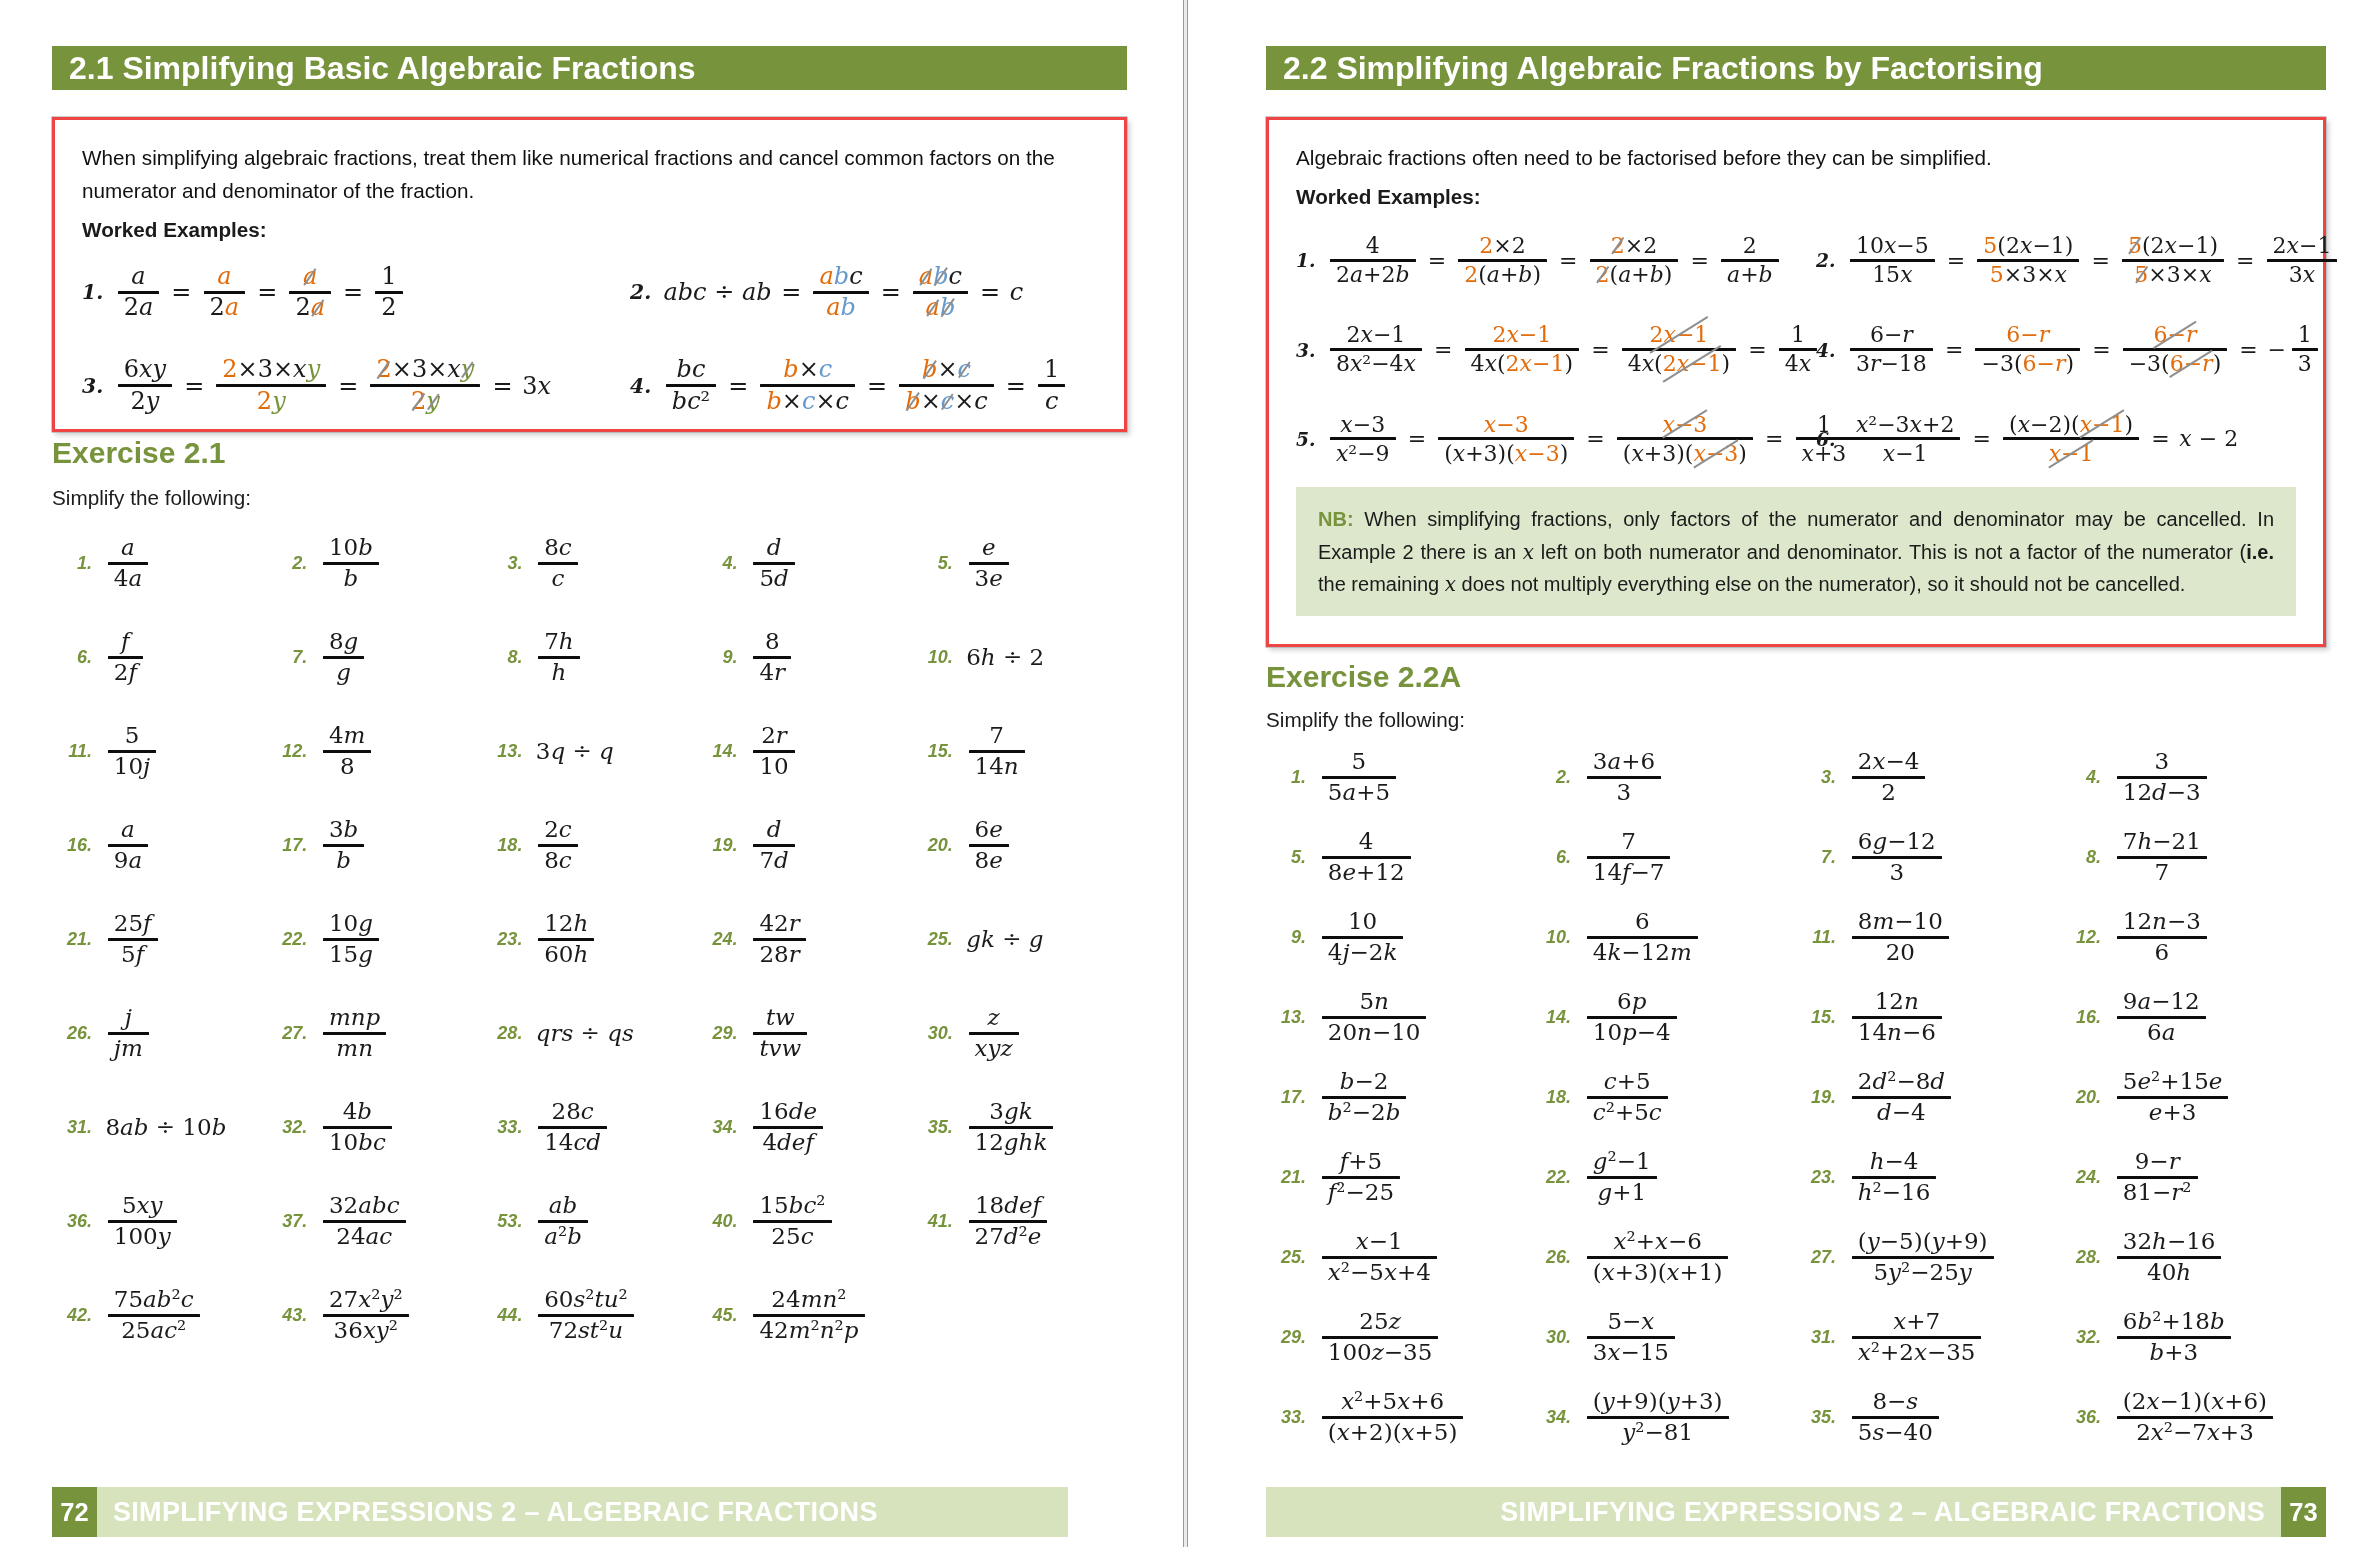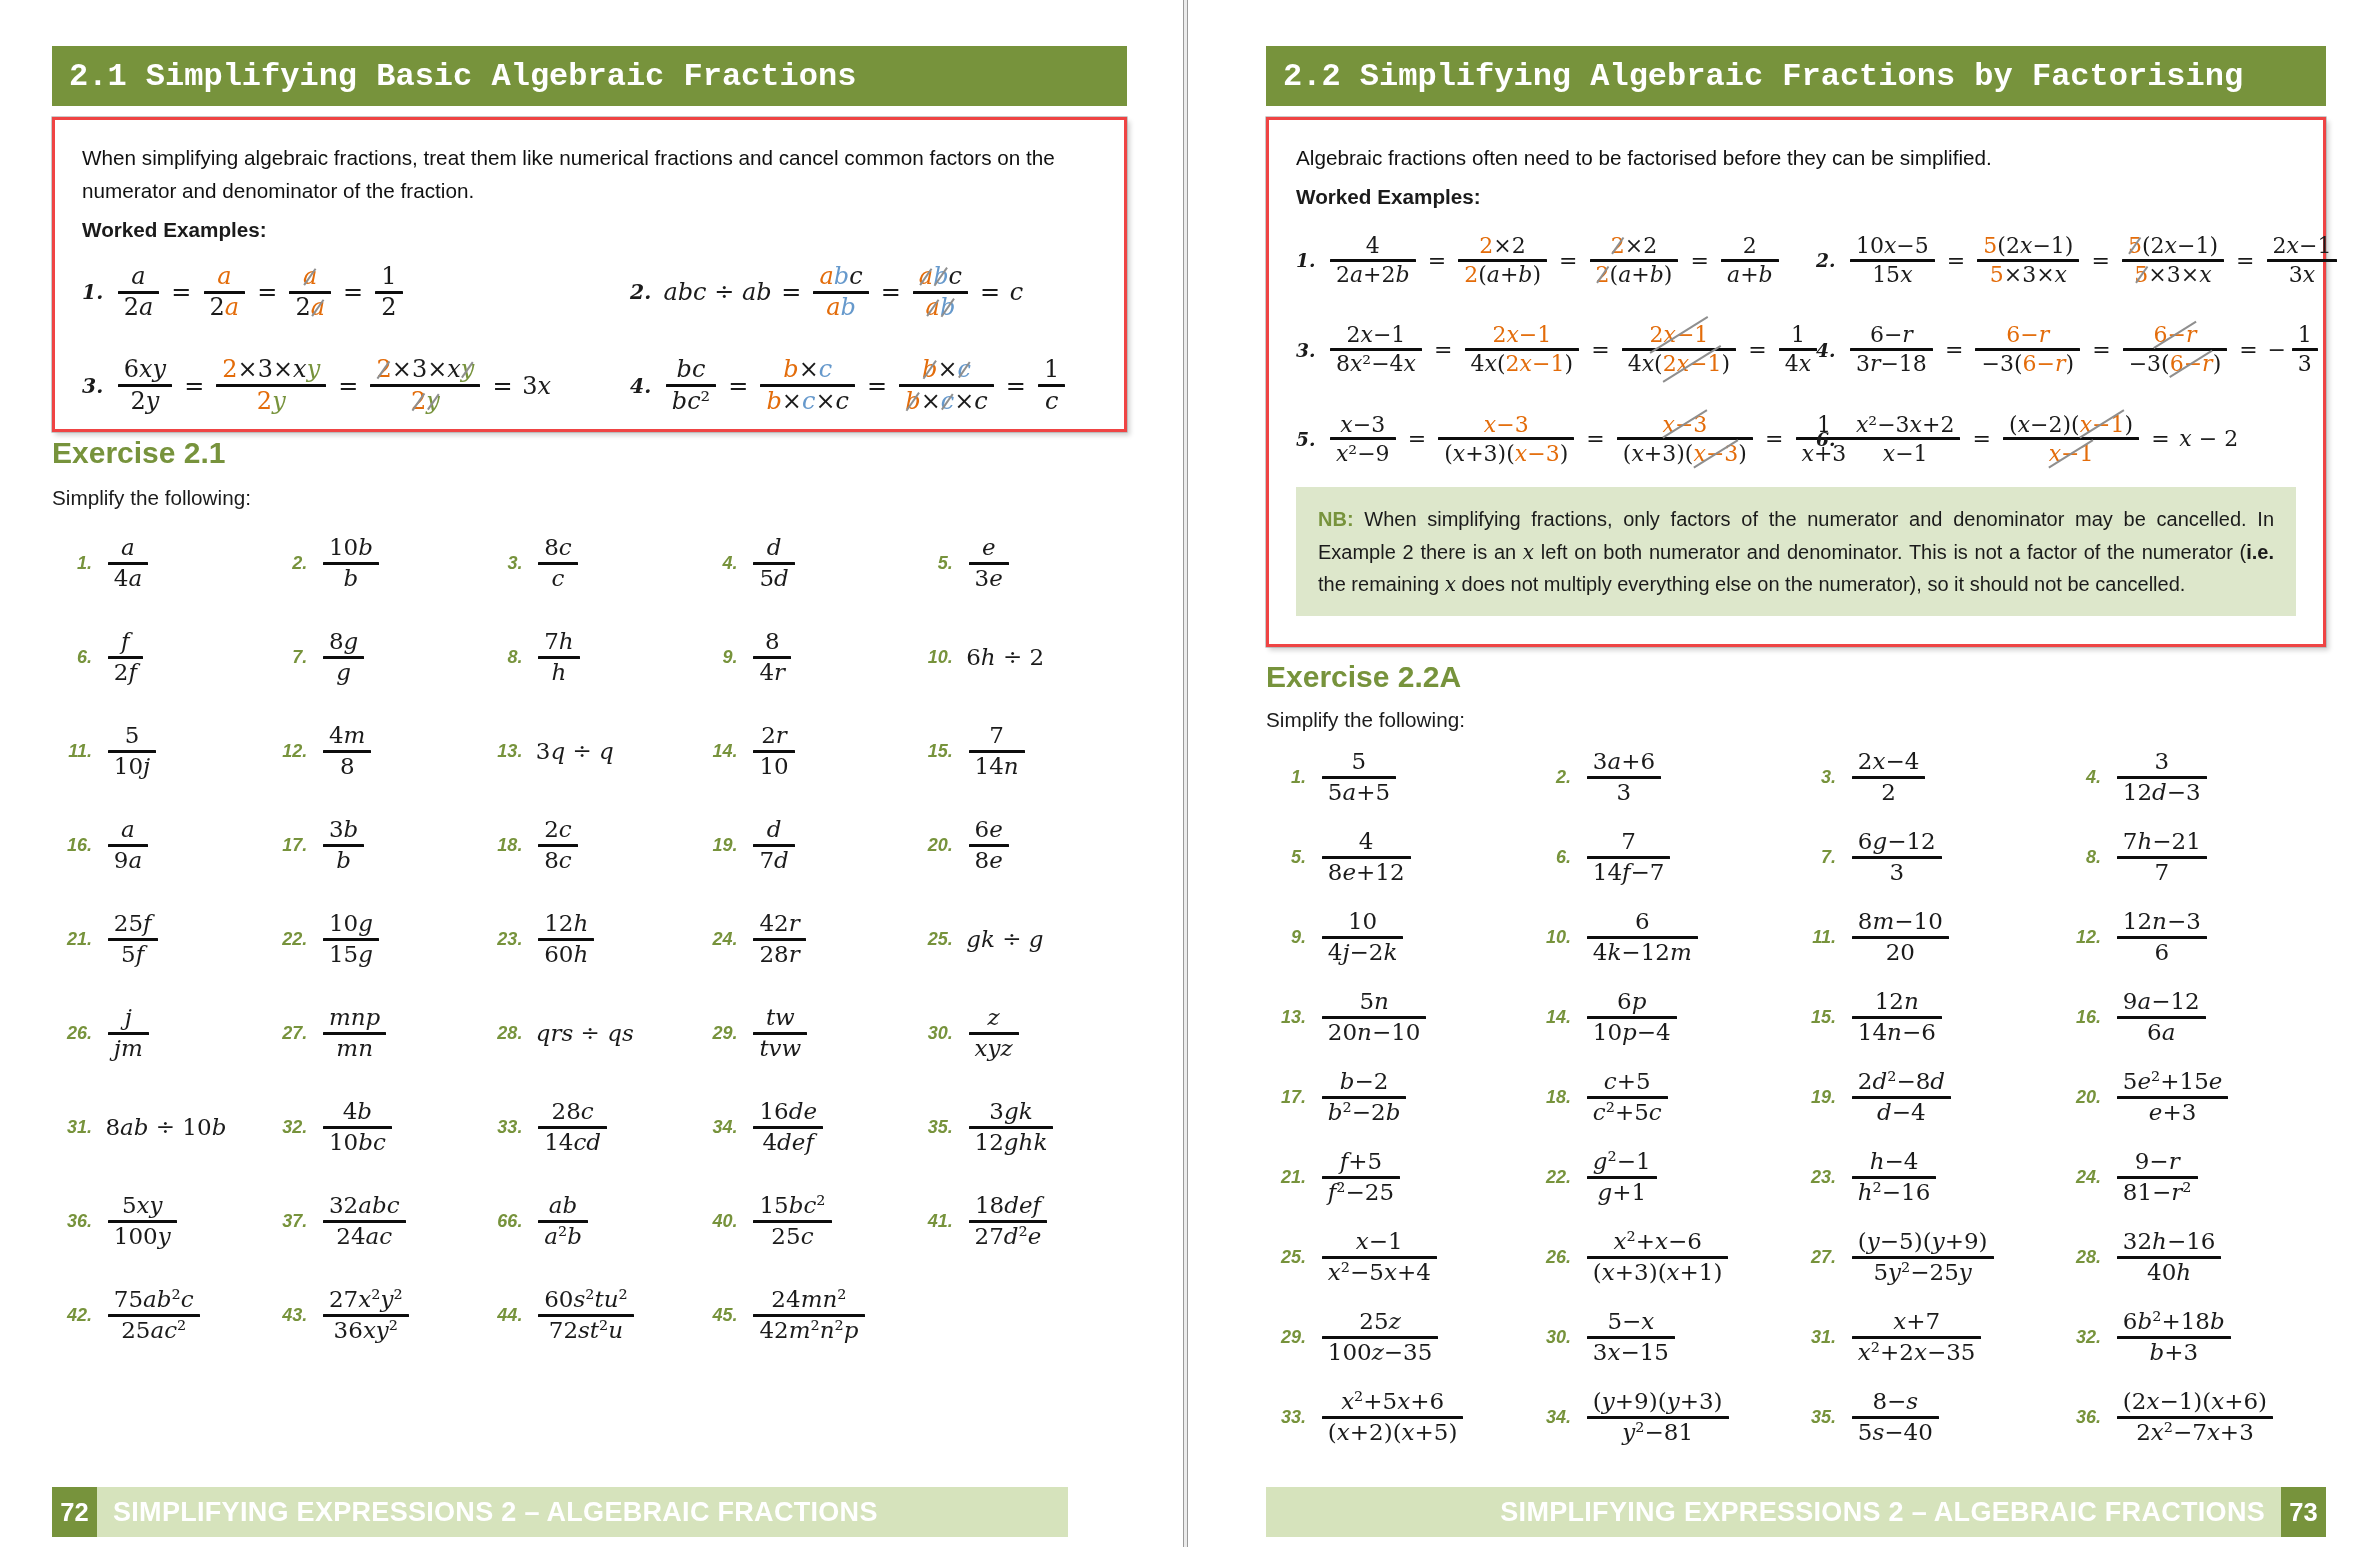--- a/index.html
+++ b/index.html
@@ -11,22 +11,22 @@
     --ink:#1b1b1b;
   }
   *{margin:0;padding:0;box-sizing:border-box;}
   body{width:2377px;height:1548px;position:relative;background:#fff;color:var(--ink);
        font-family:"Liberation Sans",sans-serif;overflow:hidden;}
   .page{position:absolute;top:0;height:1548px;}
   #pageL{left:0;width:1184px;}
   #pageR{left:1189px;width:1188px;}
   .divider{position:absolute;left:1183px;top:0;width:4.9px;height:1548px;
            background:linear-gradient(90deg,#9a9a9a 0 1.2px,#ececec 1.2px 3.6px,#9a9a9a 3.6px 4.9px);}
-  .banner{position:absolute;height:60px;background:var(--green);color:#fff;
-          font-size:32px;font-weight:bold;display:flex;align-items:center;padding:0 17px;font-family:Liberation Mono, monospace;}
+  .banner{position:absolute;height:44px;background:var(--green);color:#fff;
+          font-size:32px;font-weight:bold;display:flex;align-items:center;padding:0 17px;}
   .webox{position:absolute;border:3px solid #ef4444;background:#fff;padding:20.7px 27px;
          box-shadow:0 0 0 0.6px #aaa,3px 3.6px 4.9px rgba(0,0,0,.18);}
   .intro{font-size:20.7px;line-height:1.6;color:#111;}
   .welabel{font-size:20.7px;font-weight:bold;margin-top:11px;}
   .wegrid{display:grid;font-family:"DejaVu Serif",serif;}
   #weL{grid-template-columns:54% 46%;row-gap:34px;margin-top:20.7px;font-size:24px;}
   #weR{grid-template-columns:52% 48%;row-gap:34px;margin-top:24px;font-size:22px;}
   .we{display:flex;align-items:center;flex-wrap:nowrap;}
   .welnum{font-weight:bold;font-style:italic;margin-right:12px;font-size:.85em;}
   .eq{margin:0 9.7px;}
@@ -441,21 +441,21 @@
       </div>
       <div class="prob">
         <span class="pnum">37.</span>
         <span class="frac">
           <span class="num"><span class="seg">32<i>abc</i></span></span>
           <span class="bar"></span>
           <span class="den"><span class="seg">24<i>ac</i></span></span>
         </span>
       </div>
       <div class="prob">
-        <span class="pnum">66.</span>
+        <span class="pnum">53.</span>
         <span class="frac">
           <span class="num"><span class="seg"><i>ab</i></span></span>
           <span class="bar"></span>
           <span class="den"><span class="seg"><i>a</i>²<i>b</i></span></span>
         </span>
       </div>
       <div class="prob">
         <span class="pnum">40.</span>
         <span class="frac">
           <span class="num"><span class="seg">15<i>bc</i>²</span></span>

